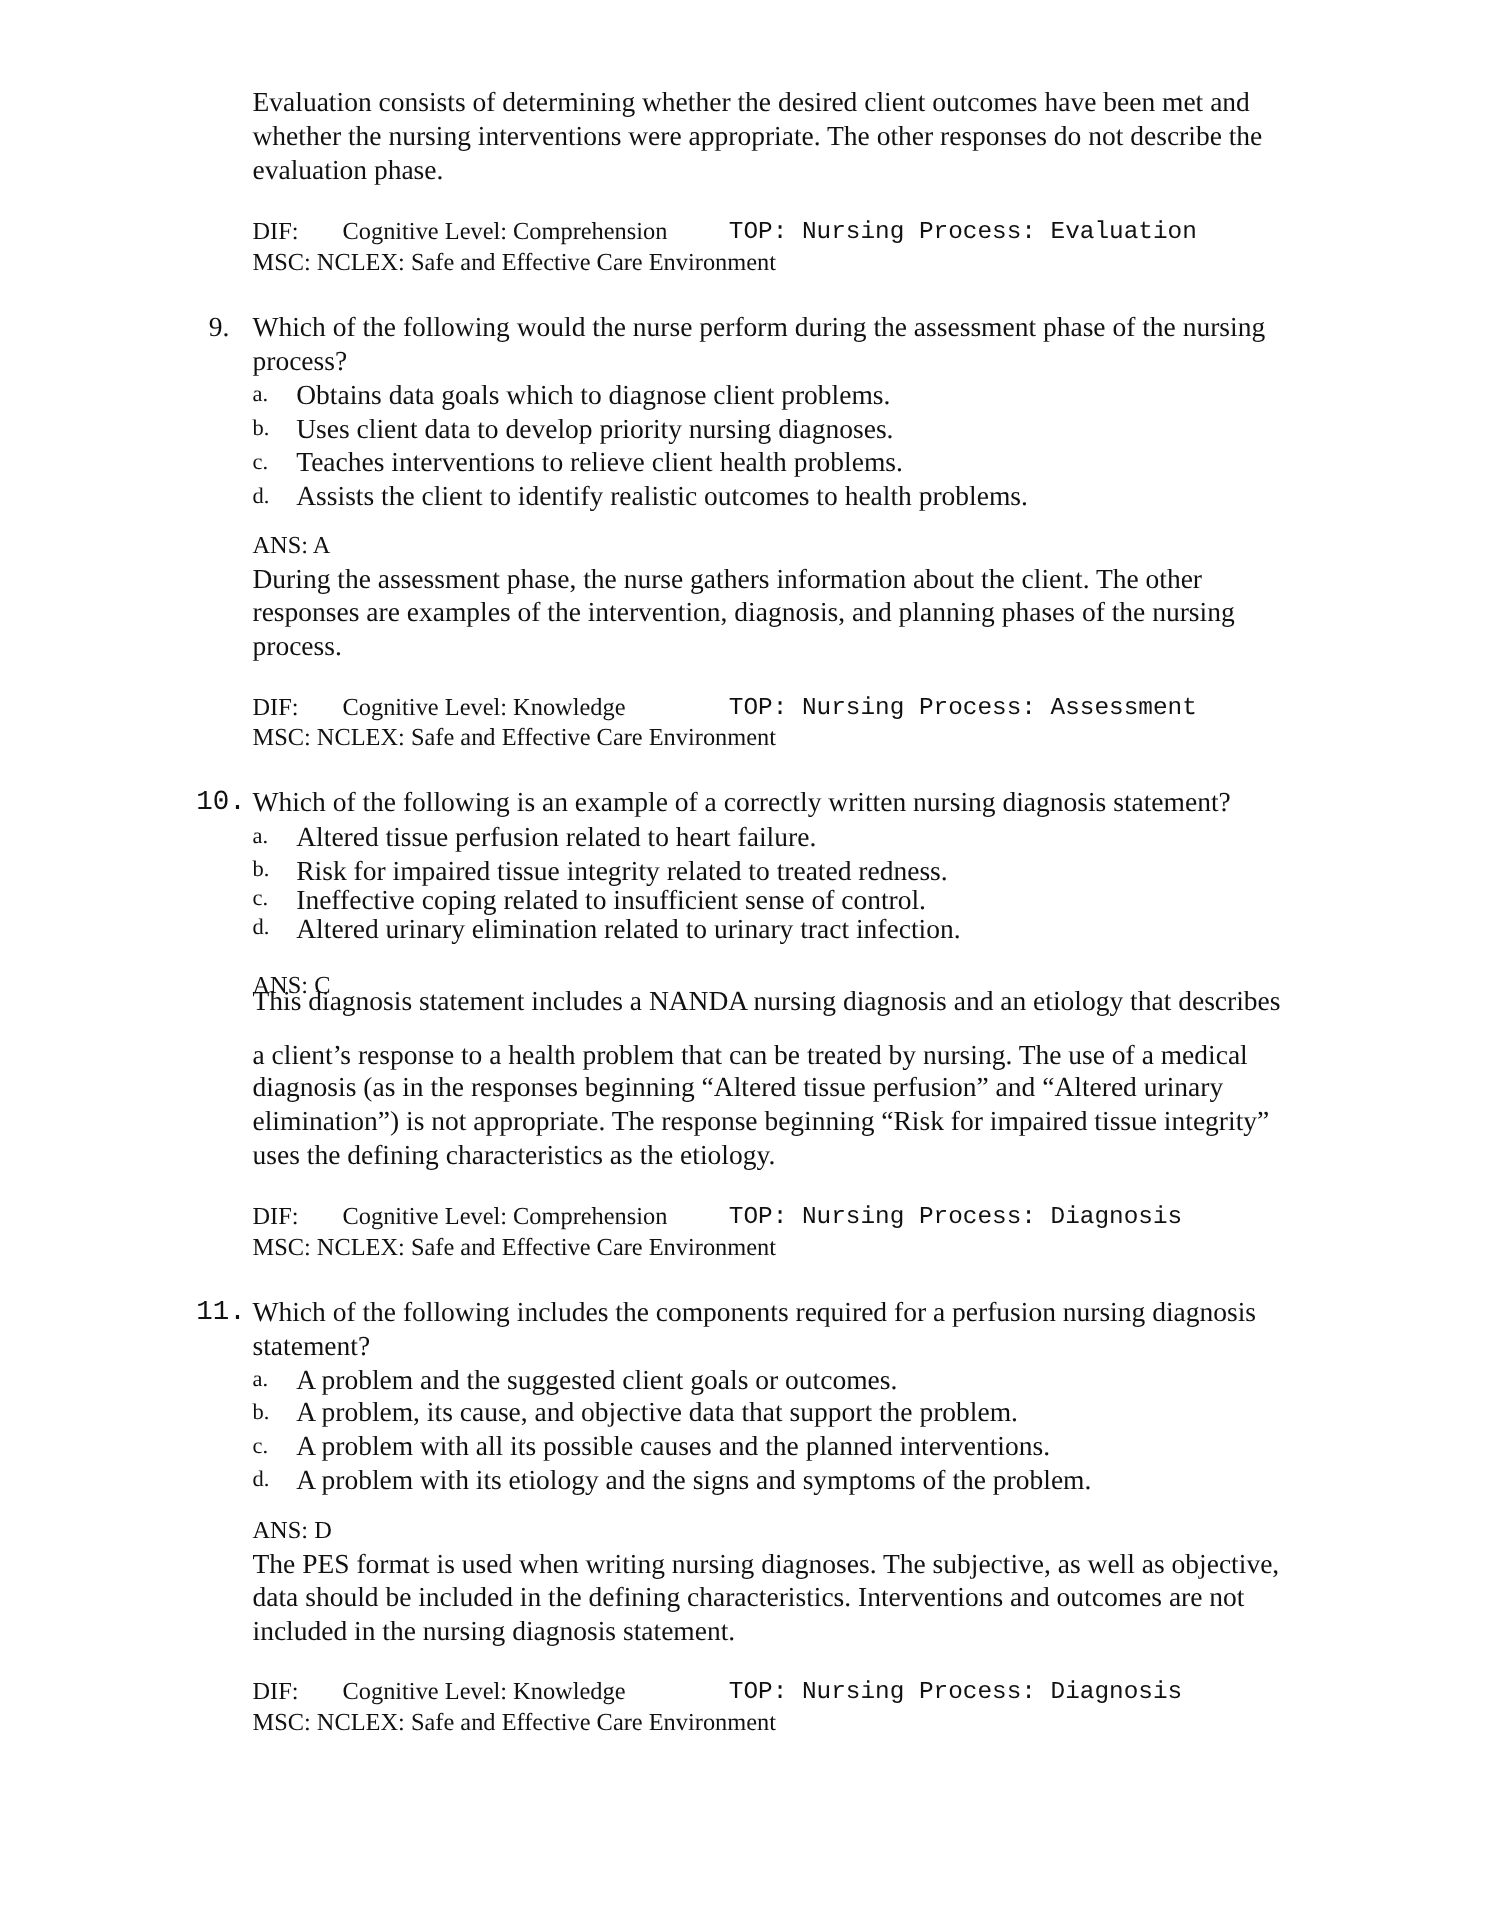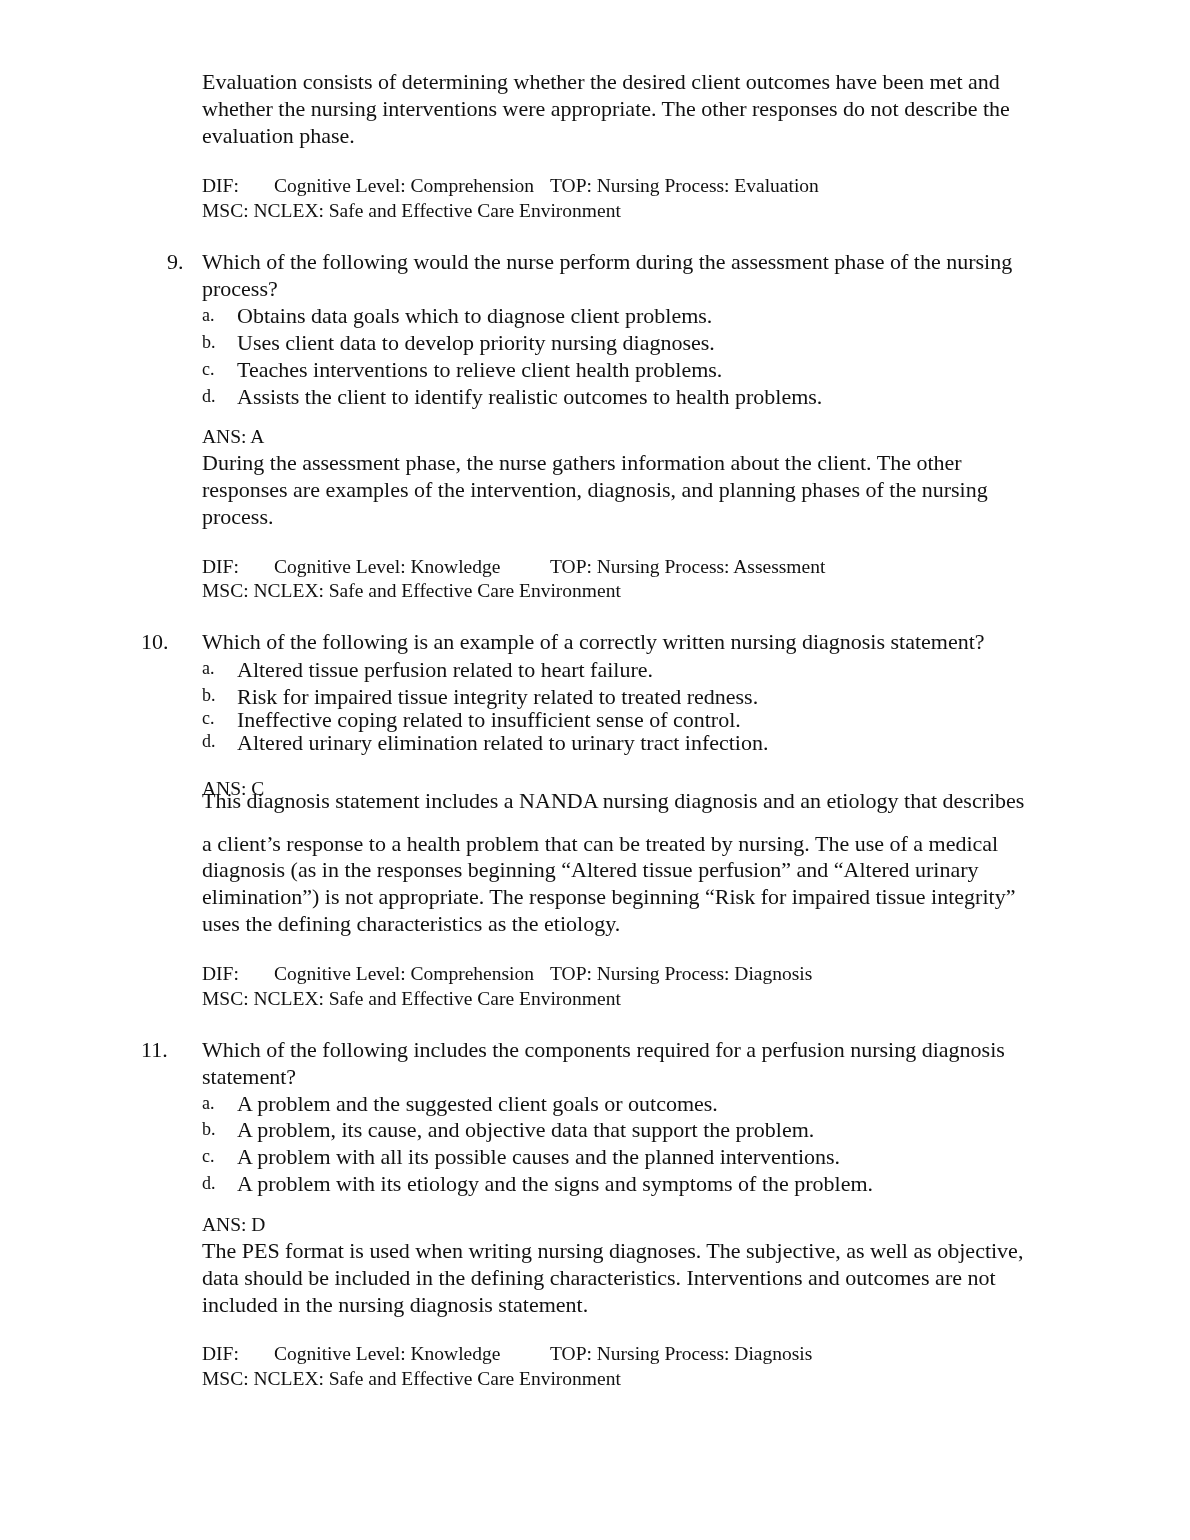--- a/index.html
+++ b/index.html
@@ -9,22 +9,22 @@
       color: #111111;
     }
     .ln { position: absolute; white-space: nowrap; line-height: 1; }
     .big { font-size: 22px; }
     .sm  { font-size: 19.5px; }
     .lbl { font-size: 18px; }
     .x-main { left: 202px; }
     .x-opt  { left: 237px; }
     .x-optl { left: 202px; }
     .x-qn9  { left: 167px; }
-    .x-qn10 { left: 141px; }
-    .x-top  { left: 550px; }
+    .x-qn10 { left: 157px; font-family: Liberation Mono, monospace; }
+    .x-top  { left: 583px; font-family: Liberation Mono, monospace; }
     .x-dif-v { left: 263px; margin-left: 11px; }
   </style>
 </head>
 <body>
 
 <div>
   <div class="ln big x-main" style="top:71px">Evaluation consists of determining whether the desired client outcomes have been met and</div>
   <div class="ln big x-main" style="top:98px">whether the nursing interventions were appropriate. The other responses do not describe the</div>
   <div class="ln big x-main" style="top:125px">evaluation phase.</div>
 </div>

